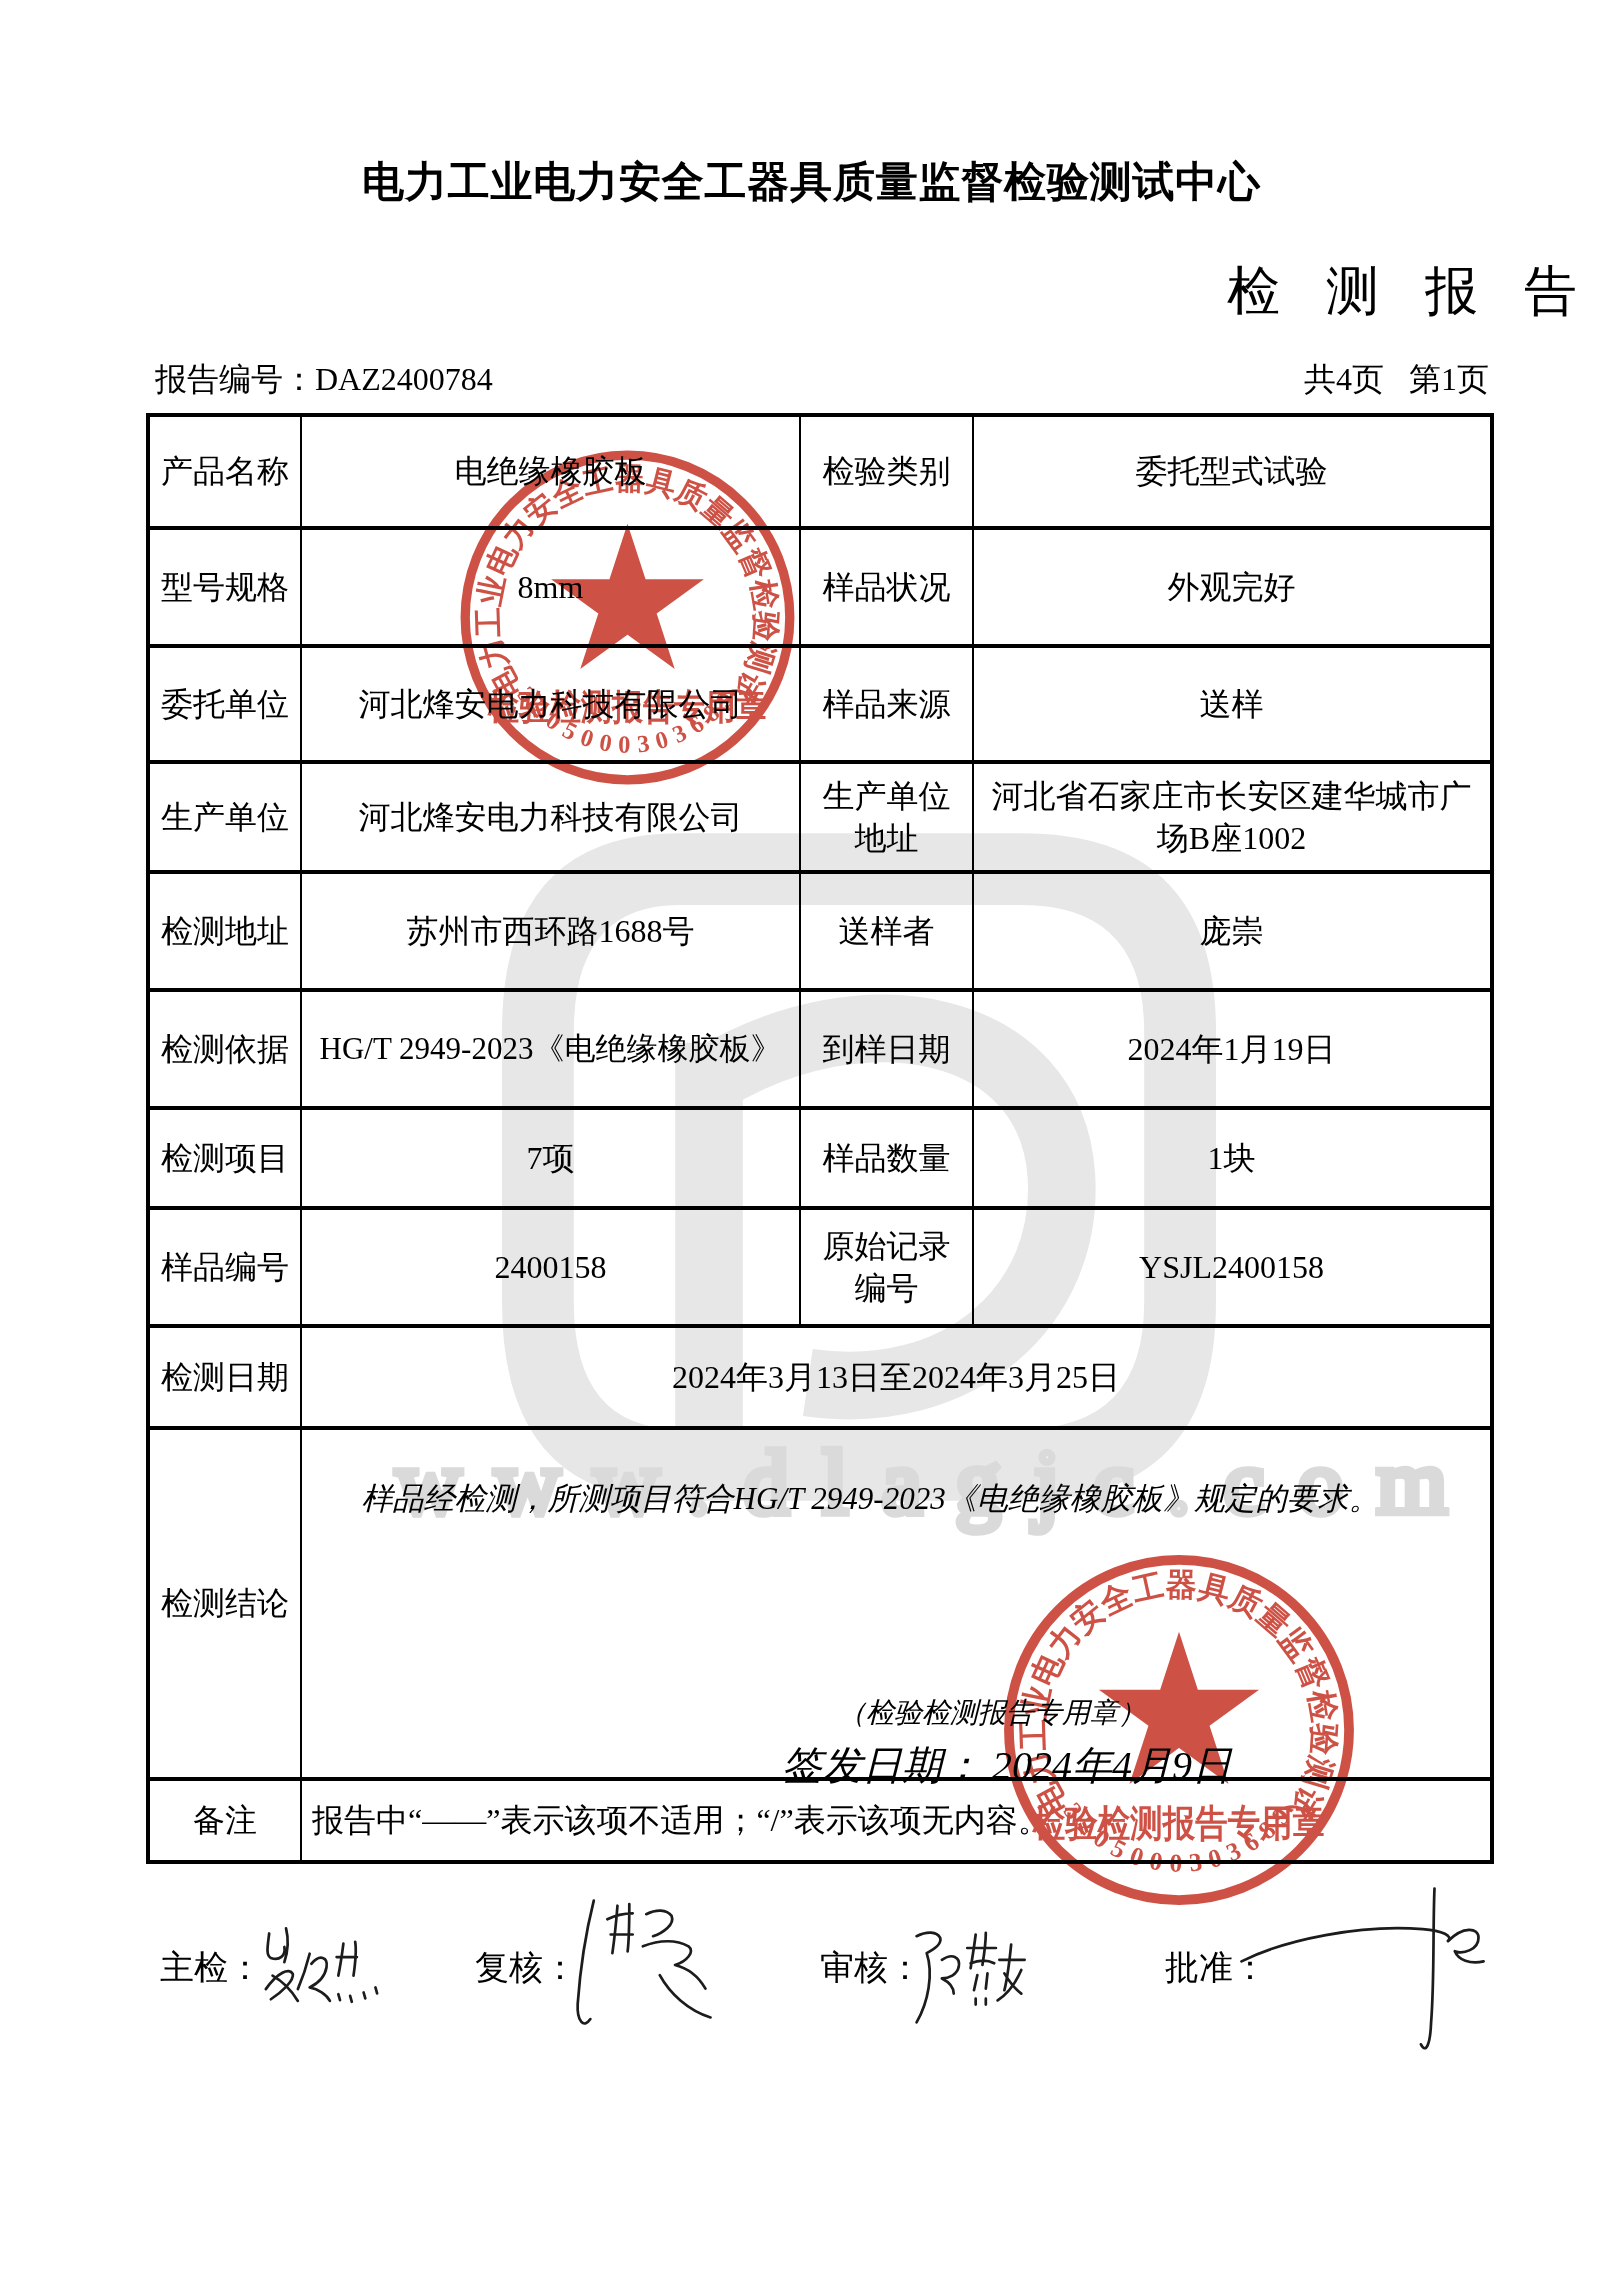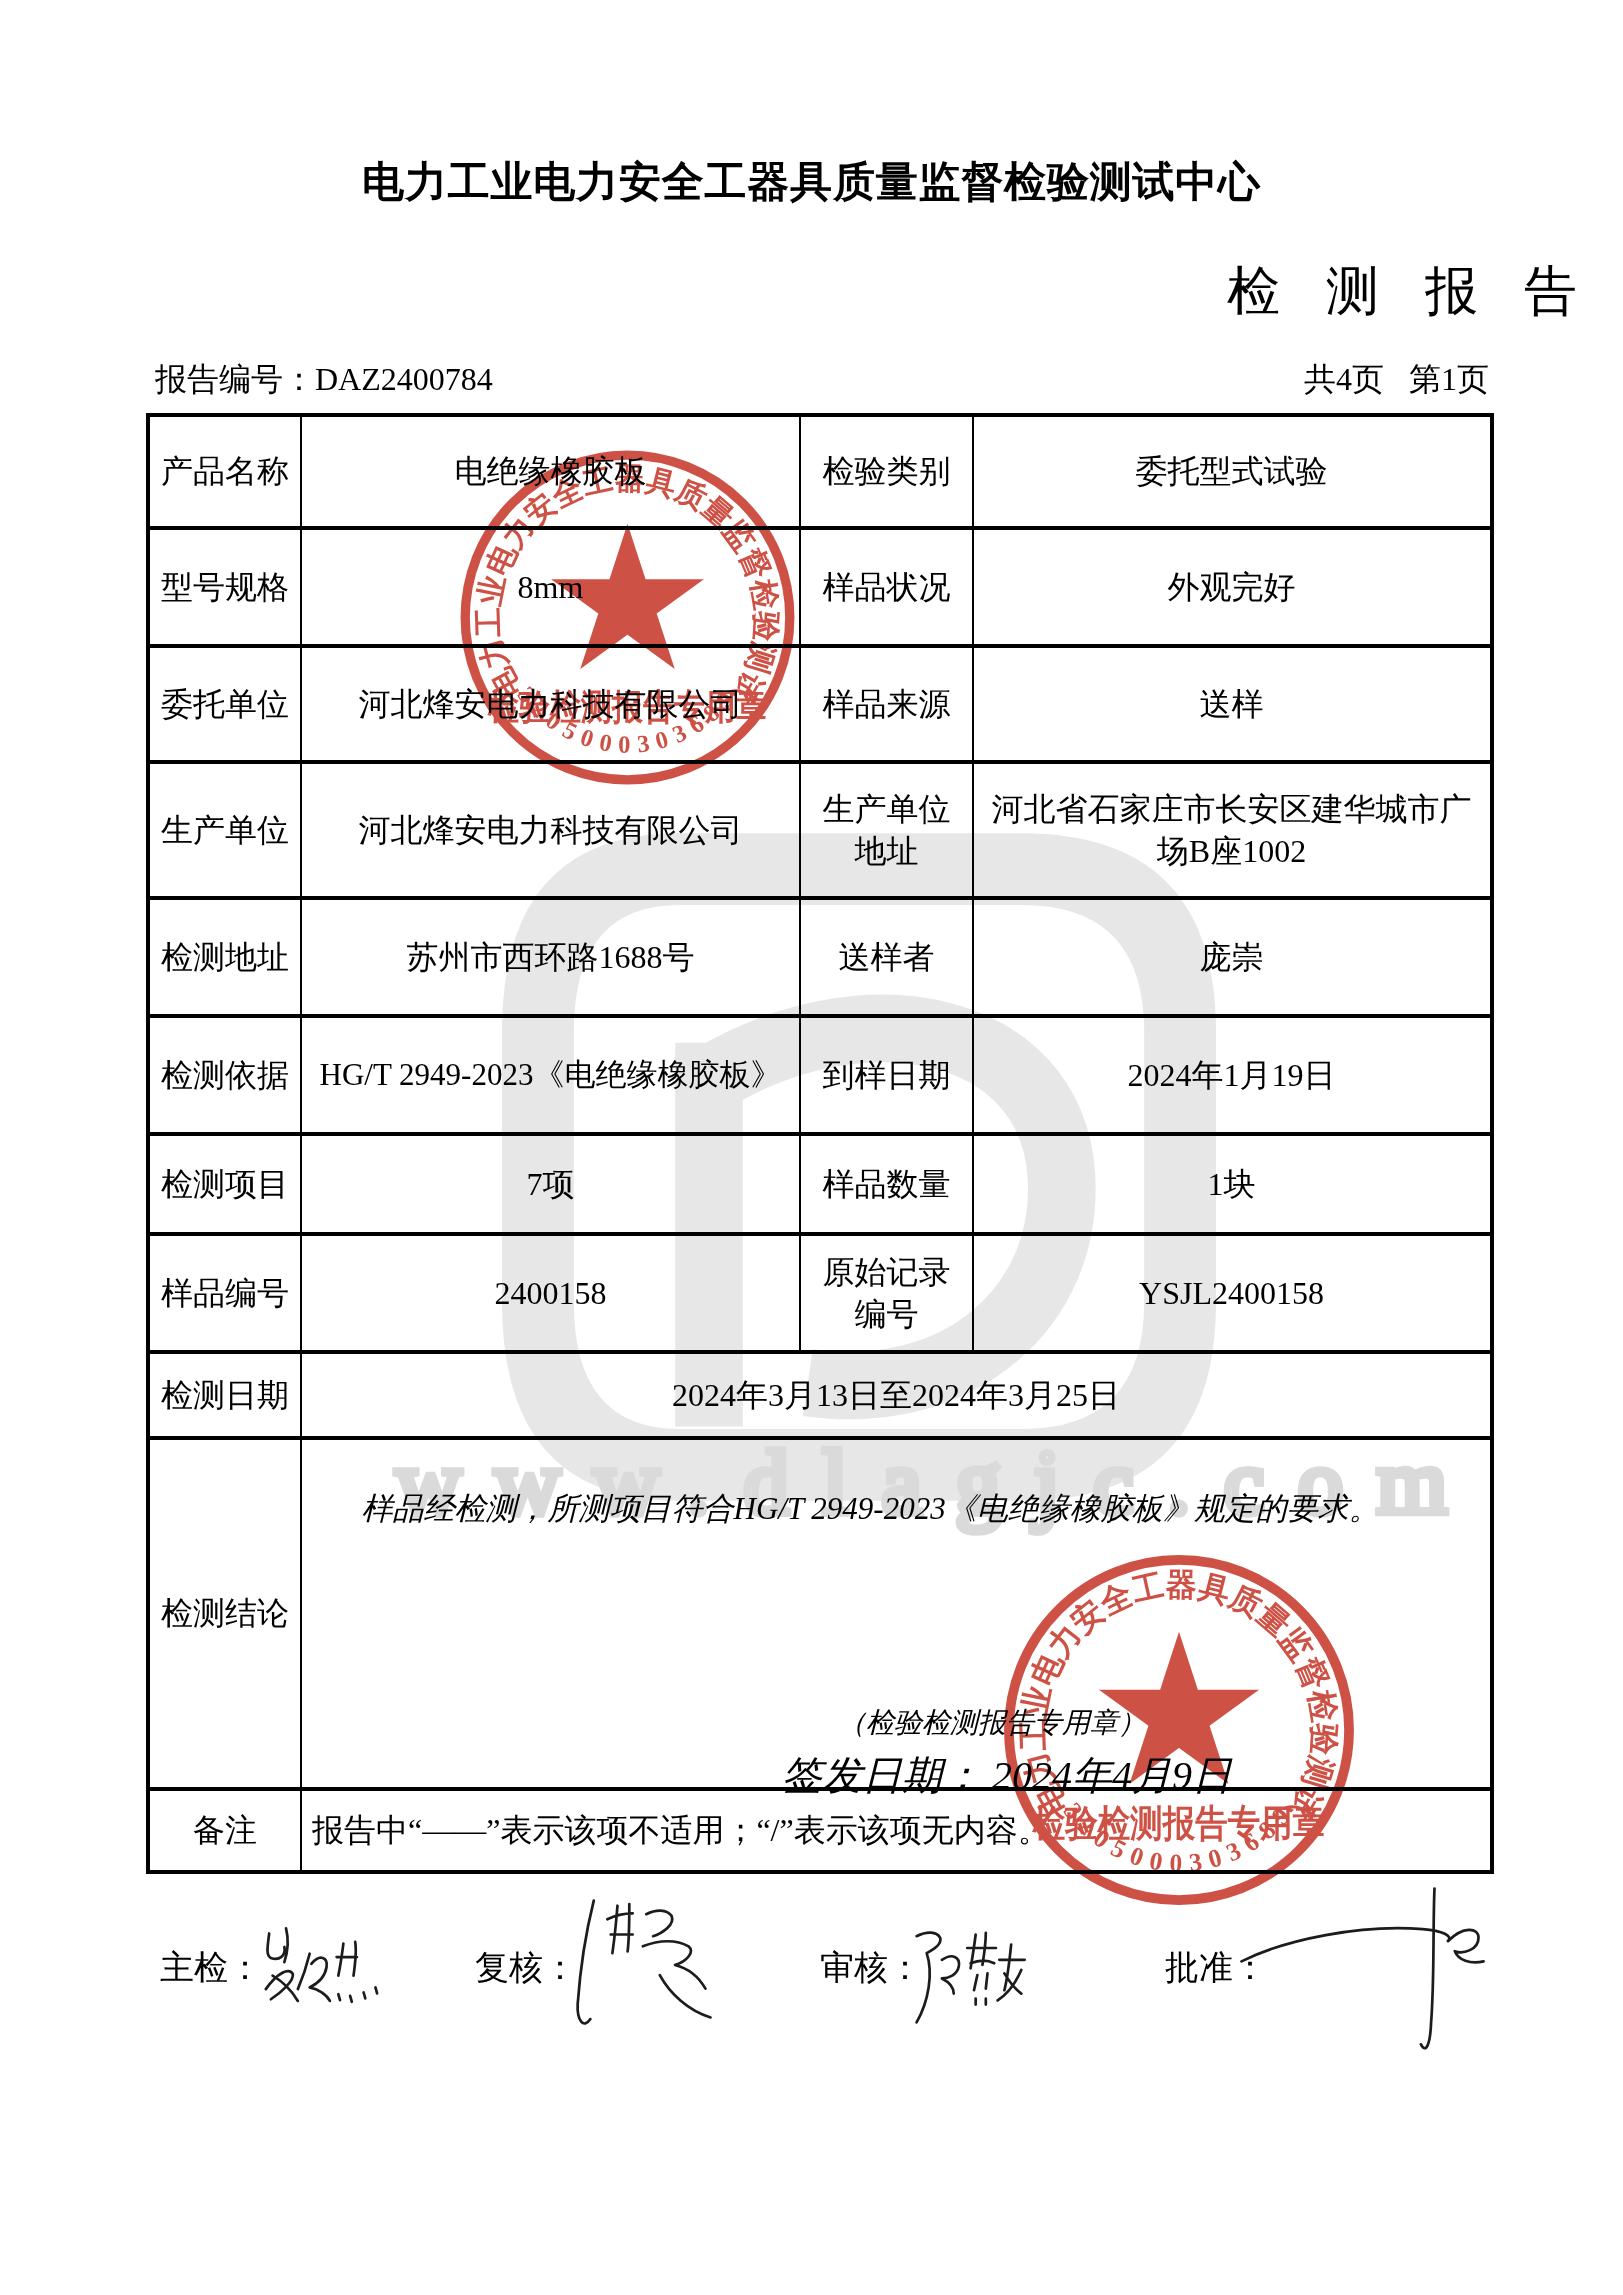--- a/index.html
+++ b/index.html
@@ -30,22 +30,22 @@
   .report-line .pages { position:absolute; right:0; top:0; }
   .report-line .pg2 { margin-left:25px; }
   
   .tbl {
     position:absolute; left:146px; top:413px; width:1348px; z-index:1;
     border:4.2px solid #000; background:transparent;
   }
   .trow { display:grid; grid-template-columns:150px 499px 173px 517px; border-bottom:4.2px solid #000; }
   .trow.last { border-bottom:none; }
   .trow.merged { grid-template-columns:150px 1190px; }
-  .h1{height:113px}.h2{height:118px}.h3{height:116px}.h4{height:136px}.h5{height:118px}
-  .h6{height:118px}.h7{height:100px}.h8{height:118px}.h9{height:86px}.h10{height:351px}.h11{height:79px}
+  .h1{height:113px}.h2{height:118px}.h3{height:116px}.h4{height:110px}.h5{height:118px}
+  .h6{height:118px}.h7{height:100px}.h8{height:118px}.h9{height:102px}.h10{height:351px}.h11{height:79px}
   .cell {
     display:flex; align-items:center; justify-content:center; text-align:center;
     font-size:32px; line-height:1.32; padding:3.4px 6.8px; height:100%;
   }
   .cell.vline { border-left:2.5px solid #000; }
   .cell .narrow { display:inline-block; max-width:135px; }
   .cell.tight { padding:3.4px 1.7px; font-size:31px; }
   .concl-cell { position:relative; display:block; text-align:left; font-size:31px;
     padding:48px 22px 0 8.5px; height:100%;font-style:italic; }
   .concl-text { text-indent:51px; line-height:1.35; }

